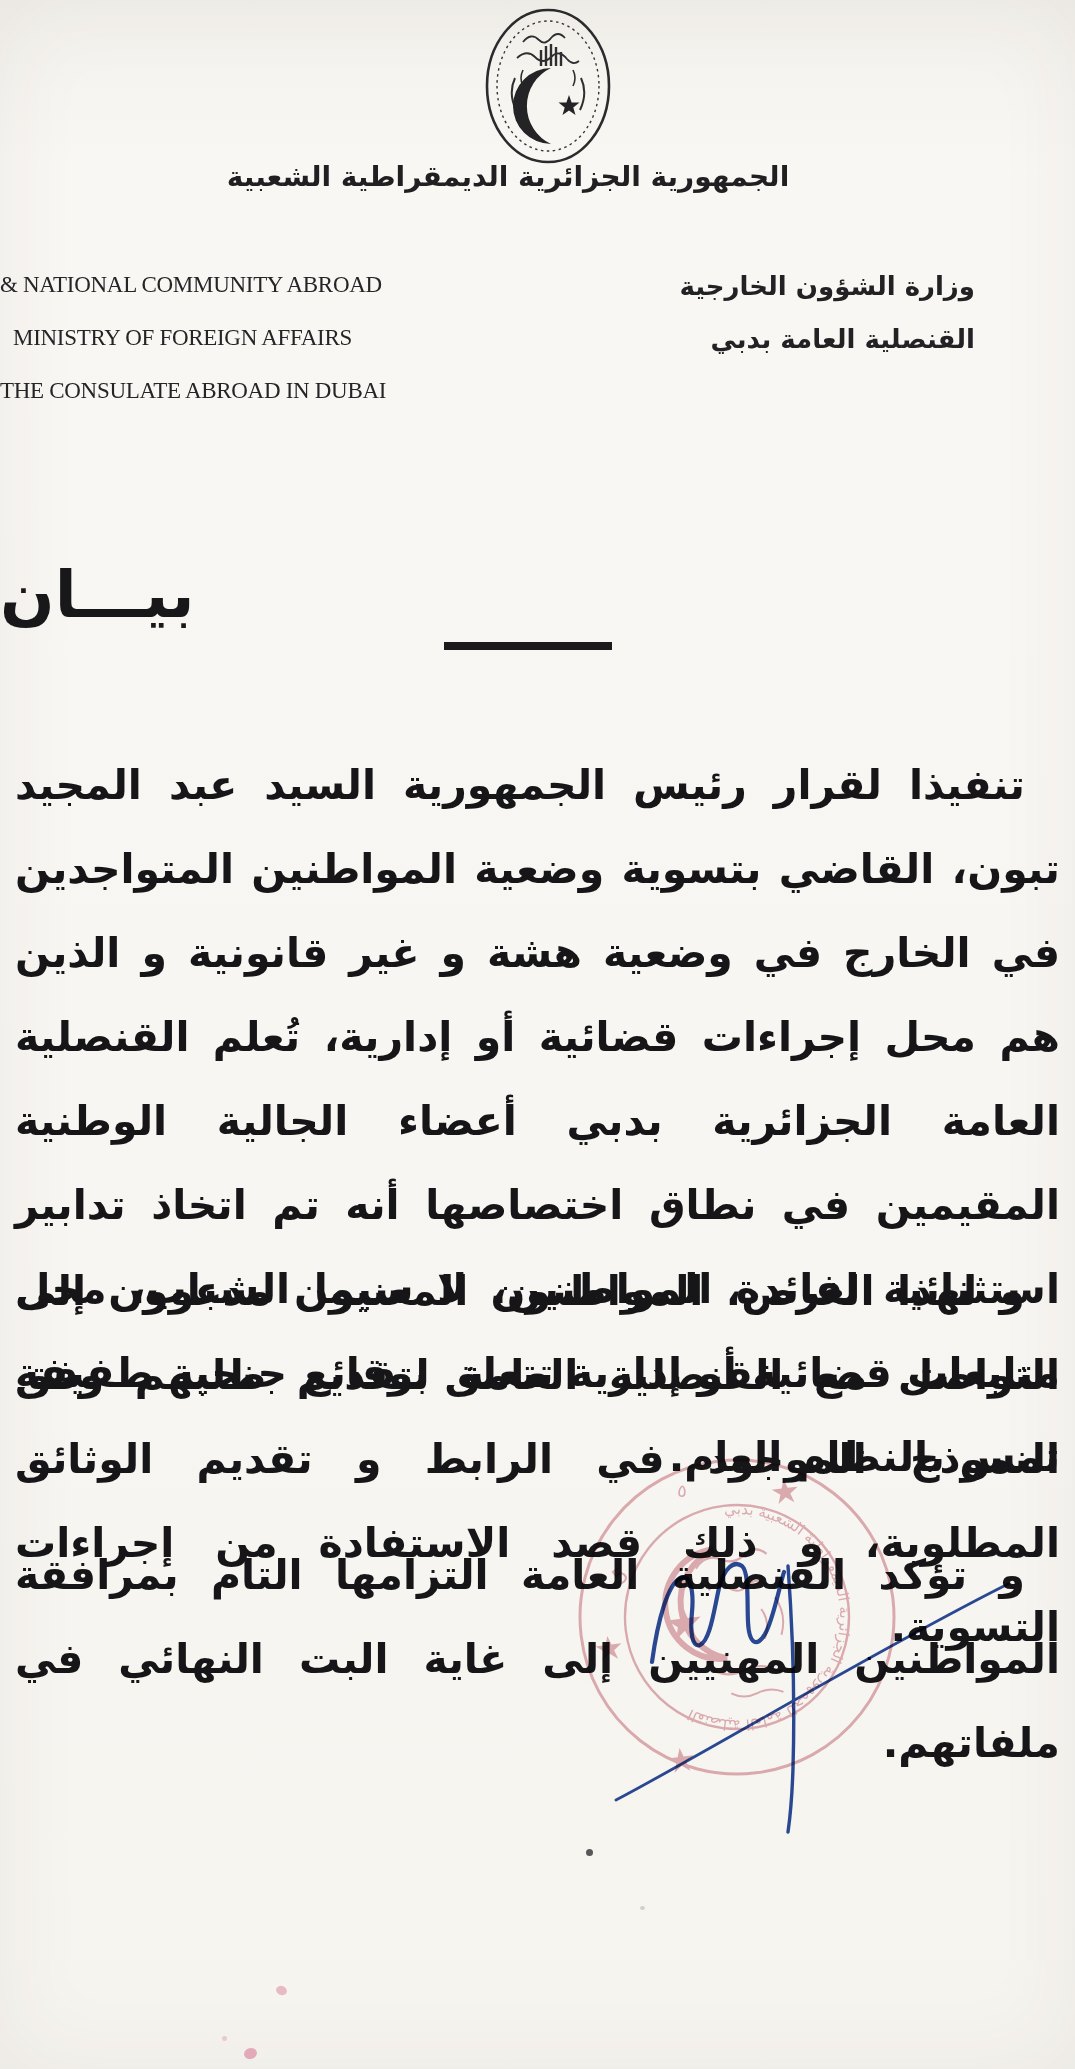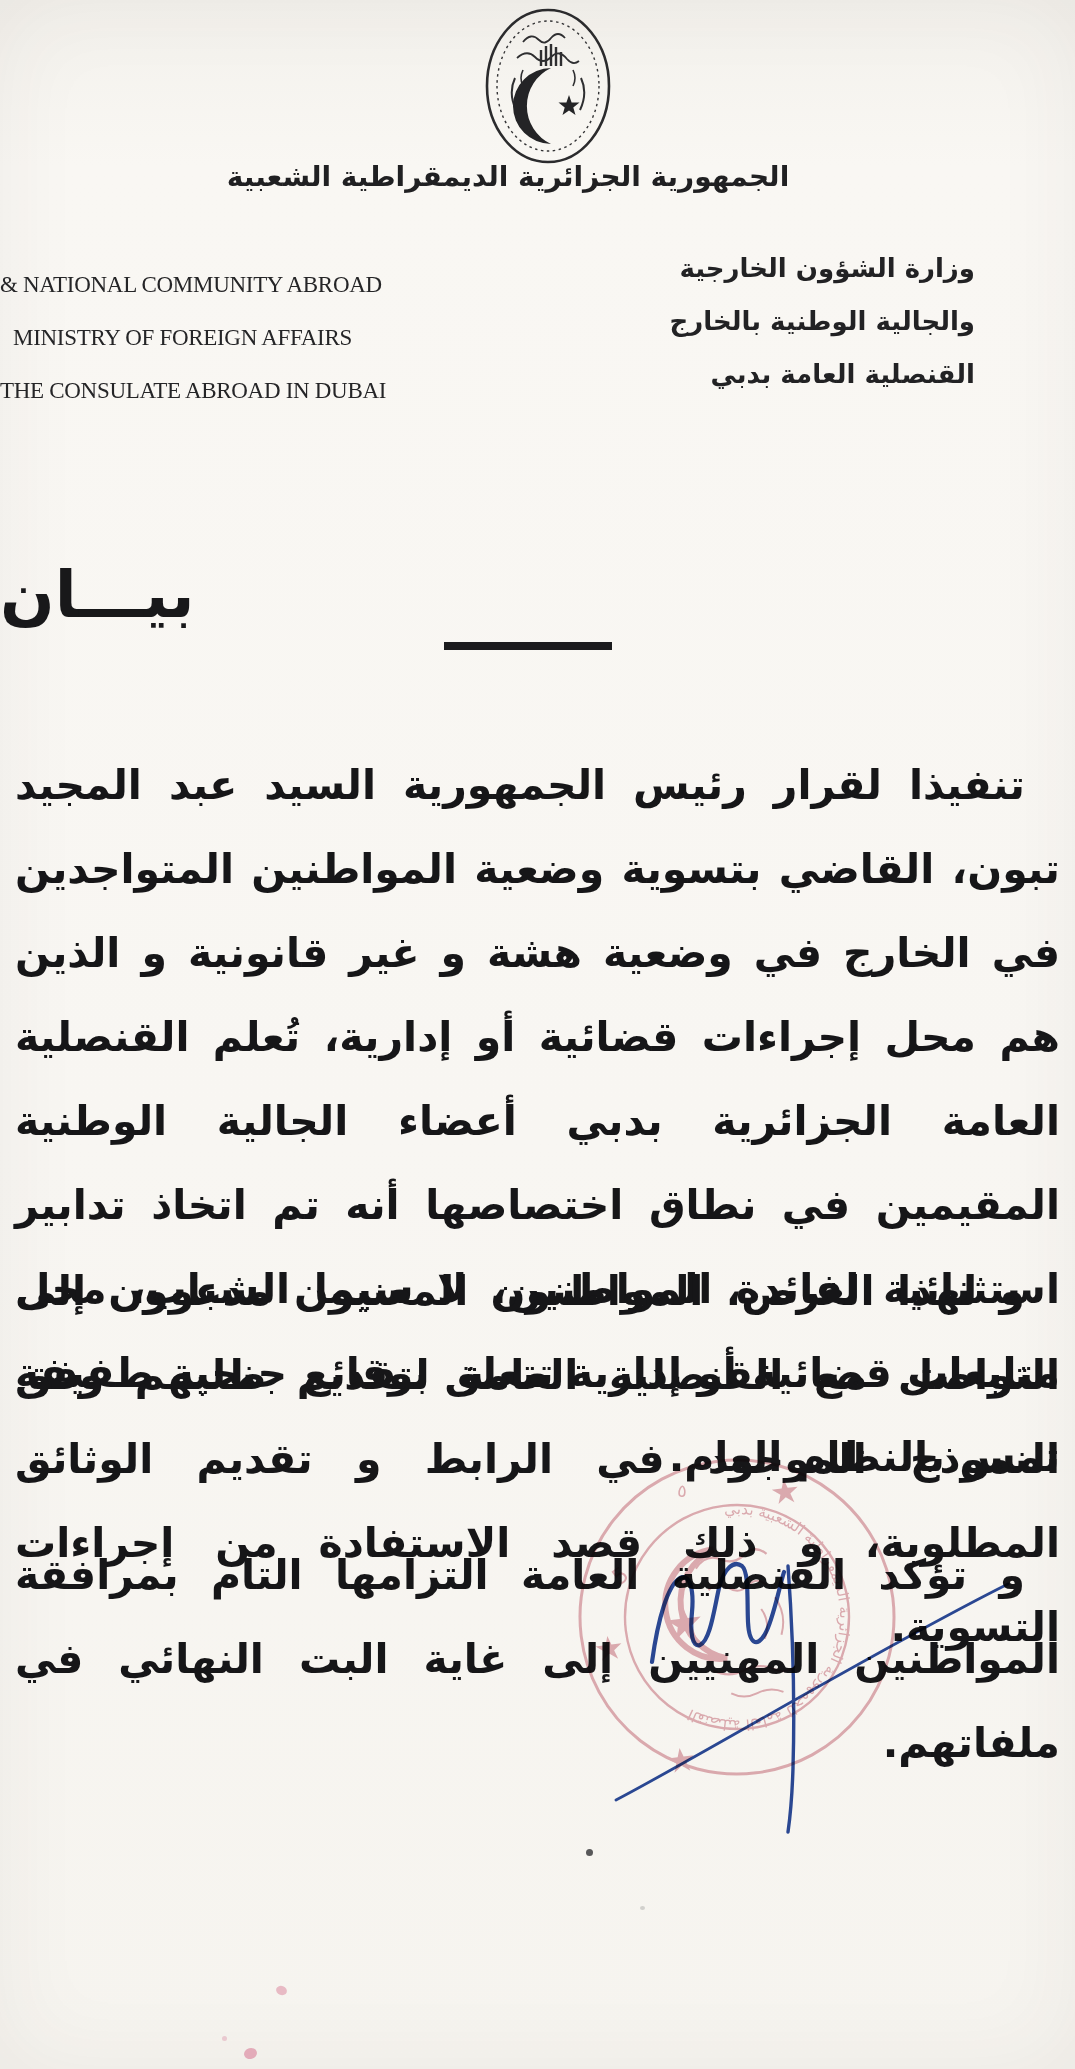--- a/index.html
+++ b/index.html
@@ -26,21 +26,21 @@
     font-family:"Liberation Serif",serif;
     font-size:22px;letter-spacing:.5px;color:#2a2a2c;
   }
   .ministry-en{
     top:258px;left:0;width:365px;text-align:center;
     font-family:"Liberation Serif",serif;
     font-size:23px;line-height:53px;color:#252527;
     letter-spacing:-.3px;white-space:nowrap;
   }
   .ministry-ar{
-    top:242px;right:100px;text-align:right;direction:rtl;
+    top:260px;right:100px;text-align:right;direction:rtl;
     font-size:26px;font-weight:bold;line-height:53px;color:#222224;
   }
   
   .doc-title{
     top:558px;left:0;width:1054px;text-align:left;
     font-size:64px;font-weight:bold;direction:rtl;color:#18181a;
   }
   .title-underline{
     top:642px;left:444px;width:168px;height:8px;background:#1b1b1d;
   }
@@ -95,21 +95,20 @@
   <div class="abs republic-ar">الجمهورية الجزائرية الديمقراطية الشعبية</div>
 
   <div class="abs ministry-en">
     <div>&amp; NATIONAL COMMUNITY ABROAD</div>
     <div>MINISTRY OF FOREIGN AFFAIRS</div>
     <div>THE CONSULATE ABROAD IN DUBAI</div>
   </div>
 
   <div class="abs ministry-ar" dir="rtl">
     <div>وزارة الشؤون الخارجية</div>
-    <div>والجالية الوطنية بالخارج</div>
     <div>القنصلية العامة بدبي</div>
   </div>
 
   <div class="abs doc-title" dir="rtl">بيـــان</div>
   <div class="abs title-underline"></div>
 
   <p class="abs para p1 last-right" dir="rtl">تنفيذا لقرار رئيس الجمهورية السيد عبد المجيد تبون، القاضي بتسوية وضعية المواطنين المتواجدين في الخارج في وضعية هشة و غير قانونية و الذين هم محل إجراءات قضائية أو إدارية، تُعلم القنصلية العامة الجزائرية بدبي أعضاء الجالية الوطنية المقيمين في نطاق اختصاصها أنه تم اتخاذ تدابير استثنائية لفائدة المواطنين، لا سيما الشباب، محل متابعات قضائية أو إدارية تتعلق بوقائع جنحية طفيفة تمس بالنظام العام.</p>
   <p class="abs para p2 last-right" dir="rtl">و لهذا الغرض، المواطنون المعنيون مدعوون إلى التواصل مع القنصلية العامة لتقديم طلبهم وفق النموذج الموجود في الرابط و تقديم الوثائق المطلوبة، و ذلك قصد الاستفادة من إجراءات التسوية.</p>
   <p class="abs para p3 last-right" dir="rtl">و تؤكد القنصلية العامة التزامها التام بمرافقة المواطنين المهنيين إلى غاية البت النهائي في ملفاتهم.</p>
 

